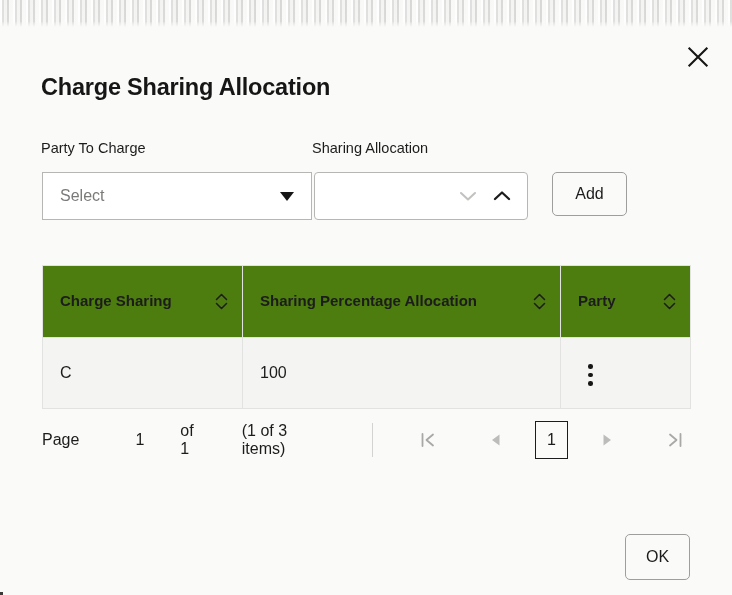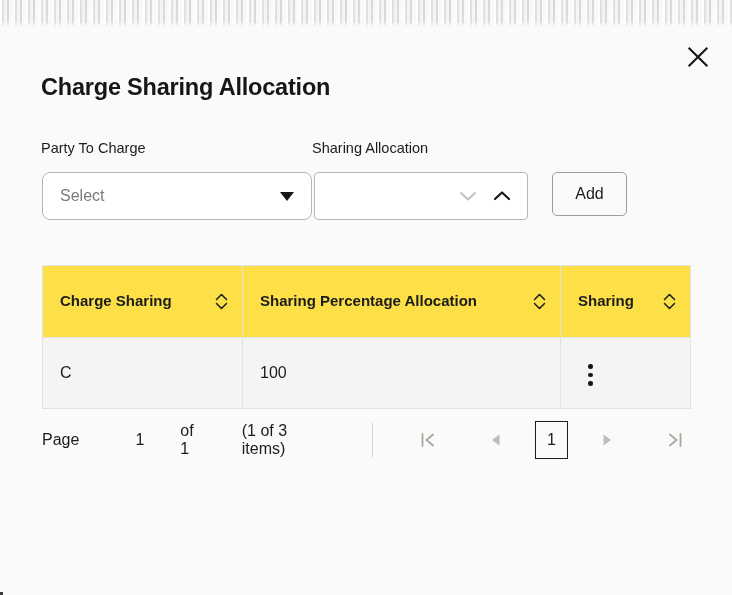--- a/index.html
+++ b/index.html
@@ -95,21 +95,21 @@
 
   #select-party {
     position: absolute;
     left: 42px;
     top: 145px;
     width: 270px;
     height: 48px;
     box-sizing: border-box;
     background: #fff;
     border: 1px solid #b6b6b4;
-    border-radius: 8px;
+    border-radius: 0;
     display: flex;
     align-items: center;
     padding: 0 14px 0 17px;
     cursor: pointer;
   }
   #select-party-value {
     flex: 1;
     font-size: 16px;
     color: #7a7a78;
     line-height: 1;
@@ -197,21 +197,21 @@
     table-layout: fixed;
   }
   #data-table th,
   #data-table td {
     text-align: left;
     vertical-align: middle;
     border: 1px solid #e2e2e0;
     padding: 0;
   }
   #data-table thead th {
-    background: #fde047;
+    background: #4d7c0f;
     height: 71px;
     padding: 0 14px 0 17px;
     font-weight: bold;
     font-size: 15px;
     color: #1c1c1c;
   }
   .th-inner {
     display: flex;
     align-items: center;
     justify-content: space-between;
@@ -388,21 +388,21 @@
           <div class="th-inner">
             <span class="th-text">Sharing Percentage Allocation</span>
             <svg class="sort-icon" width="13" height="17" viewBox="0 0 13 17">
               <path d="M1.5 6.5 L6.5 1.5 L11.5 6.5" stroke="#1c1c1c" stroke-width="1.5" fill="none" stroke-linecap="round" stroke-linejoin="round"></path>
               <path d="M1.5 10.5 L6.5 15.5 L11.5 10.5" stroke="#1c1c1c" stroke-width="1.5" fill="none" stroke-linecap="round" stroke-linejoin="round"></path>
             </svg>
           </div>
         </th>
         <th>
           <div class="th-inner">
-            <span class="th-text">Sharing</span>
+            <span class="th-text">Party</span>
             <svg class="sort-icon" width="13" height="17" viewBox="0 0 13 17">
               <path d="M1.5 6.5 L6.5 1.5 L11.5 6.5" stroke="#1c1c1c" stroke-width="1.5" fill="none" stroke-linecap="round" stroke-linejoin="round"></path>
               <path d="M1.5 10.5 L6.5 15.5 L11.5 10.5" stroke="#1c1c1c" stroke-width="1.5" fill="none" stroke-linecap="round" stroke-linejoin="round"></path>
             </svg>
           </div>
         </th>
       </tr>
     </thead>
     <tbody>
       <tr>
@@ -449,16 +449,17 @@
     </button>
 
     <button class="pager-btn" id="pager-last">
       <svg width="18" height="18" viewBox="0 0 18 18">
         <path d="M4 3.5 L10.5 9 L4 14.5" stroke="#a8a8a6" stroke-width="1.8" fill="none" stroke-linecap="round" stroke-linejoin="round"></path>
         <path d="M14.5 3 L14.5 15" stroke="#a8a8a6" stroke-width="1.8" stroke-linecap="round"></path>
       </svg>
     </button>
   </div>
 
+  <button id="ok-button">OK</button>
 
 </div>
 
 <div id="corner-mark"></div>
 
 </body></html>

